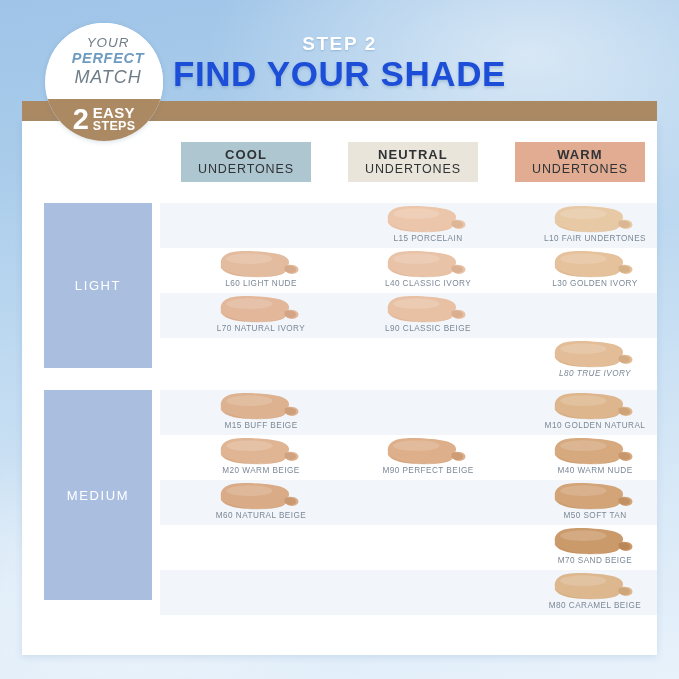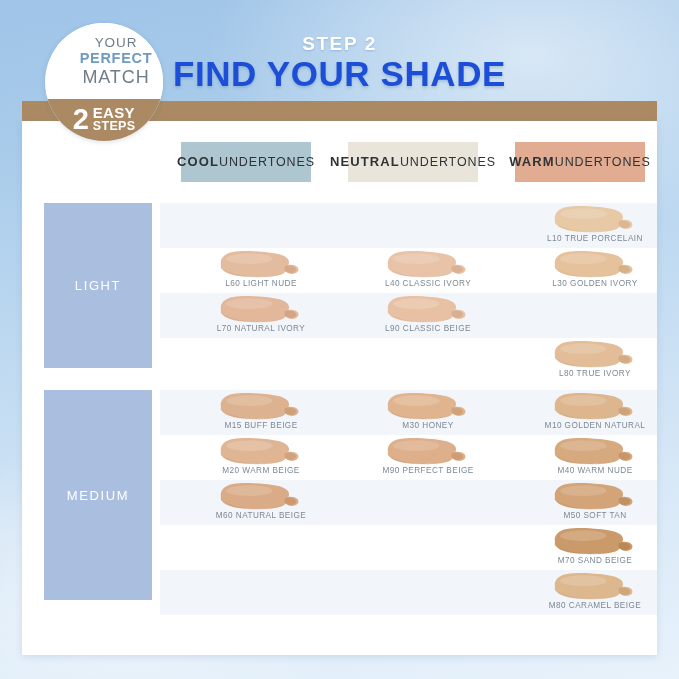--- a/index.html
+++ b/index.html
@@ -51,45 +51,46 @@
   
   .badge {
     position: absolute; left: 45px; top: 23px; width: 118px; height: 118px;
     border-radius: 50%;
     overflow: hidden;
     background: #ffffff;
     box-shadow: 0 1px 5px rgba(70,110,150,0.22);
     z-index: 30;
   }
   .badge-top {
-    position: absolute; left: 12px; top: 0; width: 118px; height: 76px;
+    position: absolute; left: 4px; top: 0; width: 118px; height: 76px;
     background: #ffffff;
     display: flex; flex-direction: column;
     align-items: center; justify-content: center;
     line-height: 1.13;
+    font-style: italic;
   }
   .badge-your  { font-size: 13.5px; color: #6f7d88; letter-spacing: 0.9px; }
   .badge-perfect { font-size: 14.5px; font-weight: bold; color: #6e9bc0; letter-spacing: 0.7px; }
   .badge-match { font-size: 18px; color: #6f7d88; letter-spacing: 0.9px; }
   .badge-bot {
     position: absolute; left: 0; top: 76px; width: 118px; height: 42px;
     background: #ab8a63;
     display: flex; align-items: center; justify-content: center;
     gap: 4px;
     padding-bottom: 2px;
   }
   .badge-num { font-size: 29px; font-weight: bold; color: #ffffff; line-height: 1; }
   .badge-steps { display: flex; flex-direction: column; line-height: 1.0; }
   .badge-easy { font-size: 15px; font-weight: bold; color: #ffffff; letter-spacing: 0.3px; }
   .badge-stepsword { font-size: 12.5px; font-weight: bold; color: #ffffff; letter-spacing: 0.3px; }
 
   
   .col-header {
     position: absolute; top: 142px; height: 40px;
-    display: flex; 
+    display: flex; flex-direction: column;
     align-items: center; justify-content: center;
     line-height: 1.12;
   }
   .col-header .ch-main { font-size: 13px; font-weight: bold; color: #2f3336; letter-spacing: 1.1px; }
   .col-header .ch-sub  { font-size: 12.5px; color: #2f3336; letter-spacing: 0.9px; }
   #col-head-cool    { left: 181px; width: 130px; background: #adc6cf; }
   #col-head-neutral { left: 348px; width: 130px; background: #e9e5da; }
   #col-head-warm    { left: 515px; width: 130px; background: #e2ac93; }
 
   
@@ -198,20 +199,31 @@
       <div class="swatch-wrap">
         <svg viewBox="0 0 100 31">
           <path d="M8.5,15.5 C7.5,9.5 13,4.2 21,3.0 C31,1.5 44,2.2 54,3.2 C63,4.1 71,5.4 75.5,8.2 C79,10.4 79.8,13.8 78.2,16.6 C81.5,16.0 85.5,16.6 87.5,18.6 C90,21.1 88.5,24.3 85,25.3 C81.5,26.3 77.5,25.4 75.5,23.3 C73.5,25.8 69.5,27.3 64,27.9 C54,29.0 40,29.1 29,28.2 C19,27.4 11,24.1 8.5,19.5 Z" fill="#e2b79a"></path>
           <path d="M74.5,17.8 C78,16.4 83,17.0 85.2,19.2 C87.4,21.4 85.8,24.0 82.4,24.6 C79.0,25.2 75.6,24.0 74.3,21.8 Z" fill="#d0a181" opacity="0.85"></path>
           <ellipse cx="38" cy="10" rx="24" ry="5.5" fill="#ffffff" opacity="0.16"></ellipse>
           <path d="M10,20 C16,26 34,29 50,28.6 C62,28.3 71,26.6 75,23.5 C70,27.6 58,29.5 44,29.3 C28,29.0 14,25.8 10,20 Z" fill="#d0a181" opacity="0.55"></path>
         </svg>
       </div>
       <div class="shade-label">L70 NATURAL IVORY</div>
     </div>
+    <div class="cell col-n" style="top: 8px;">
+      <div class="swatch-wrap">
+        <svg viewBox="0 0 100 31">
+          <path d="M8.5,15.5 C7.5,9.5 13,4.2 21,3.0 C31,1.5 44,2.2 54,3.2 C63,4.1 71,5.4 75.5,8.2 C79,10.4 79.8,13.8 78.2,16.6 C81.5,16.0 85.5,16.6 87.5,18.6 C90,21.1 88.5,24.3 85,25.3 C81.5,26.3 77.5,25.4 75.5,23.3 C73.5,25.8 69.5,27.3 64,27.9 C54,29.0 40,29.1 29,28.2 C19,27.4 11,24.1 8.5,19.5 Z" fill="#ecc6ab"></path>
+          <path d="M74.5,17.8 C78,16.4 83,17.0 85.2,19.2 C87.4,21.4 85.8,24.0 82.4,24.6 C79.0,25.2 75.6,24.0 74.3,21.8 Z" fill="#dbb193" opacity="0.85"></path>
+          <ellipse cx="38" cy="10" rx="24" ry="5.5" fill="#ffffff" opacity="0.16"></ellipse>
+          <path d="M10,20 C16,26 34,29 50,28.6 C62,28.3 71,26.6 75,23.5 C70,27.6 58,29.5 44,29.3 C28,29.0 14,25.8 10,20 Z" fill="#dbb193" opacity="0.55"></path>
+        </svg>
+      </div>
+      <div class="shade-label">L15 PORCELAIN</div>
+    </div>
     <div class="cell col-n" style="top: 53px;">
       <div class="swatch-wrap">
         <svg viewBox="0 0 100 31">
           <path d="M8.5,15.5 C7.5,9.5 13,4.2 21,3.0 C31,1.5 44,2.2 54,3.2 C63,4.1 71,5.4 75.5,8.2 C79,10.4 79.8,13.8 78.2,16.6 C81.5,16.0 85.5,16.6 87.5,18.6 C90,21.1 88.5,24.3 85,25.3 C81.5,26.3 77.5,25.4 75.5,23.3 C73.5,25.8 69.5,27.3 64,27.9 C54,29.0 40,29.1 29,28.2 C19,27.4 11,24.1 8.5,19.5 Z" fill="#e9c3a7"></path>
           <path d="M74.5,17.8 C78,16.4 83,17.0 85.2,19.2 C87.4,21.4 85.8,24.0 82.4,24.6 C79.0,25.2 75.6,24.0 74.3,21.8 Z" fill="#d8ae8f" opacity="0.85"></path>
           <ellipse cx="38" cy="10" rx="24" ry="5.5" fill="#ffffff" opacity="0.16"></ellipse>
           <path d="M10,20 C16,26 34,29 50,28.6 C62,28.3 71,26.6 75,23.5 C70,27.6 58,29.5 44,29.3 C28,29.0 14,25.8 10,20 Z" fill="#d8ae8f" opacity="0.55"></path>
         </svg>
       </div>
       <div class="shade-label">L40 CLASSIC IVORY</div>
@@ -229,34 +241,34 @@
     </div>
     <div class="cell col-w" style="top: 8px;">
       <div class="swatch-wrap">
         <svg viewBox="0 0 100 31">
           <path d="M8.5,15.5 C7.5,9.5 13,4.2 21,3.0 C31,1.5 44,2.2 54,3.2 C63,4.1 71,5.4 75.5,8.2 C79,10.4 79.8,13.8 78.2,16.6 C81.5,16.0 85.5,16.6 87.5,18.6 C90,21.1 88.5,24.3 85,25.3 C81.5,26.3 77.5,25.4 75.5,23.3 C73.5,25.8 69.5,27.3 64,27.9 C54,29.0 40,29.1 29,28.2 C19,27.4 11,24.1 8.5,19.5 Z" fill="#e8c9a6"></path>
           <path d="M74.5,17.8 C78,16.4 83,17.0 85.2,19.2 C87.4,21.4 85.8,24.0 82.4,24.6 C79.0,25.2 75.6,24.0 74.3,21.8 Z" fill="#d7b48e" opacity="0.85"></path>
           <ellipse cx="38" cy="10" rx="24" ry="5.5" fill="#ffffff" opacity="0.16"></ellipse>
           <path d="M10,20 C16,26 34,29 50,28.6 C62,28.3 71,26.6 75,23.5 C70,27.6 58,29.5 44,29.3 C28,29.0 14,25.8 10,20 Z" fill="#d7b48e" opacity="0.55"></path>
         </svg>
       </div>
-      <div class="shade-label">L10 TRUE PORCELAIN</div>
+      <div class="shade-label">L10 FAIR UNDERTONES</div>
     </div>
     <div class="cell col-w" style="top: 53px;">
       <div class="swatch-wrap">
         <svg viewBox="0 0 100 31">
           <path d="M8.5,15.5 C7.5,9.5 13,4.2 21,3.0 C31,1.5 44,2.2 54,3.2 C63,4.1 71,5.4 75.5,8.2 C79,10.4 79.8,13.8 78.2,16.6 C81.5,16.0 85.5,16.6 87.5,18.6 C90,21.1 88.5,24.3 85,25.3 C81.5,26.3 77.5,25.4 75.5,23.3 C73.5,25.8 69.5,27.3 64,27.9 C54,29.0 40,29.1 29,28.2 C19,27.4 11,24.1 8.5,19.5 Z" fill="#e5c29c"></path>
           <path d="M74.5,17.8 C78,16.4 83,17.0 85.2,19.2 C87.4,21.4 85.8,24.0 82.4,24.6 C79.0,25.2 75.6,24.0 74.3,21.8 Z" fill="#d4ad84" opacity="0.85"></path>
           <ellipse cx="38" cy="10" rx="24" ry="5.5" fill="#ffffff" opacity="0.16"></ellipse>
           <path d="M10,20 C16,26 34,29 50,28.6 C62,28.3 71,26.6 75,23.5 C70,27.6 58,29.5 44,29.3 C28,29.0 14,25.8 10,20 Z" fill="#d4ad84" opacity="0.55"></path>
         </svg>
       </div>
       <div class="shade-label">L30 GOLDEN IVORY</div>
     </div>
-    <div class="cell col-w" style="top: 143px;">
+    <div class="cell col-w" style="top: 143px; font-style: italic;">
       <div class="swatch-wrap">
         <svg viewBox="0 0 100 31">
           <path d="M8.5,15.5 C7.5,9.5 13,4.2 21,3.0 C31,1.5 44,2.2 54,3.2 C63,4.1 71,5.4 75.5,8.2 C79,10.4 79.8,13.8 78.2,16.6 C81.5,16.0 85.5,16.6 87.5,18.6 C90,21.1 88.5,24.3 85,25.3 C81.5,26.3 77.5,25.4 75.5,23.3 C73.5,25.8 69.5,27.3 64,27.9 C54,29.0 40,29.1 29,28.2 C19,27.4 11,24.1 8.5,19.5 Z" fill="#e2bd97"></path>
           <path d="M74.5,17.8 C78,16.4 83,17.0 85.2,19.2 C87.4,21.4 85.8,24.0 82.4,24.6 C79.0,25.2 75.6,24.0 74.3,21.8 Z" fill="#d1a87f" opacity="0.85"></path>
           <ellipse cx="38" cy="10" rx="24" ry="5.5" fill="#ffffff" opacity="0.16"></ellipse>
           <path d="M10,20 C16,26 34,29 50,28.6 C62,28.3 71,26.6 75,23.5 C70,27.6 58,29.5 44,29.3 C28,29.0 14,25.8 10,20 Z" fill="#d1a87f" opacity="0.55"></path>
         </svg>
       </div>
       <div class="shade-label">L80 TRUE IVORY</div>
     </div>
@@ -291,31 +303,20 @@
       <div class="swatch-wrap">
         <svg viewBox="0 0 100 31">
           <path d="M8.5,15.5 C7.5,9.5 13,4.2 21,3.0 C31,1.5 44,2.2 54,3.2 C63,4.1 71,5.4 75.5,8.2 C79,10.4 79.8,13.8 78.2,16.6 C81.5,16.0 85.5,16.6 87.5,18.6 C90,21.1 88.5,24.3 85,25.3 C81.5,26.3 77.5,25.4 75.5,23.3 C73.5,25.8 69.5,27.3 64,27.9 C54,29.0 40,29.1 29,28.2 C19,27.4 11,24.1 8.5,19.5 Z" fill="#d9ab87"></path>
           <path d="M74.5,17.8 C78,16.4 83,17.0 85.2,19.2 C87.4,21.4 85.8,24.0 82.4,24.6 C79.0,25.2 75.6,24.0 74.3,21.8 Z" fill="#c7956e" opacity="0.85"></path>
           <ellipse cx="38" cy="10" rx="24" ry="5.5" fill="#ffffff" opacity="0.16"></ellipse>
           <path d="M10,20 C16,26 34,29 50,28.6 C62,28.3 71,26.6 75,23.5 C70,27.6 58,29.5 44,29.3 C28,29.0 14,25.8 10,20 Z" fill="#c7956e" opacity="0.55"></path>
         </svg>
       </div>
       <div class="shade-label">M60 NATURAL BEIGE</div>
     </div>
-    <div class="cell col-n" style="top: 195px;">
-      <div class="swatch-wrap">
-        <svg viewBox="0 0 100 31">
-          <path d="M8.5,15.5 C7.5,9.5 13,4.2 21,3.0 C31,1.5 44,2.2 54,3.2 C63,4.1 71,5.4 75.5,8.2 C79,10.4 79.8,13.8 78.2,16.6 C81.5,16.0 85.5,16.6 87.5,18.6 C90,21.1 88.5,24.3 85,25.3 C81.5,26.3 77.5,25.4 75.5,23.3 C73.5,25.8 69.5,27.3 64,27.9 C54,29.0 40,29.1 29,28.2 C19,27.4 11,24.1 8.5,19.5 Z" fill="#e0b48f"></path>
-          <path d="M74.5,17.8 C78,16.4 83,17.0 85.2,19.2 C87.4,21.4 85.8,24.0 82.4,24.6 C79.0,25.2 75.6,24.0 74.3,21.8 Z" fill="#ce9e76" opacity="0.85"></path>
-          <ellipse cx="38" cy="10" rx="24" ry="5.5" fill="#ffffff" opacity="0.16"></ellipse>
-          <path d="M10,20 C16,26 34,29 50,28.6 C62,28.3 71,26.6 75,23.5 C70,27.6 58,29.5 44,29.3 C28,29.0 14,25.8 10,20 Z" fill="#ce9e76" opacity="0.55"></path>
-        </svg>
-      </div>
-      <div class="shade-label">M30 HONEY</div>
-    </div>
     <div class="cell col-n" style="top: 240px;">
       <div class="swatch-wrap">
         <svg viewBox="0 0 100 31">
           <path d="M8.5,15.5 C7.5,9.5 13,4.2 21,3.0 C31,1.5 44,2.2 54,3.2 C63,4.1 71,5.4 75.5,8.2 C79,10.4 79.8,13.8 78.2,16.6 C81.5,16.0 85.5,16.6 87.5,18.6 C90,21.1 88.5,24.3 85,25.3 C81.5,26.3 77.5,25.4 75.5,23.3 C73.5,25.8 69.5,27.3 64,27.9 C54,29.0 40,29.1 29,28.2 C19,27.4 11,24.1 8.5,19.5 Z" fill="#ddaf8a"></path>
           <path d="M74.5,17.8 C78,16.4 83,17.0 85.2,19.2 C87.4,21.4 85.8,24.0 82.4,24.6 C79.0,25.2 75.6,24.0 74.3,21.8 Z" fill="#cb9971" opacity="0.85"></path>
           <ellipse cx="38" cy="10" rx="24" ry="5.5" fill="#ffffff" opacity="0.16"></ellipse>
           <path d="M10,20 C16,26 34,29 50,28.6 C62,28.3 71,26.6 75,23.5 C70,27.6 58,29.5 44,29.3 C28,29.0 14,25.8 10,20 Z" fill="#cb9971" opacity="0.55"></path>
         </svg>
       </div>
       <div class="shade-label">M90 PERFECT BEIGE</div>

